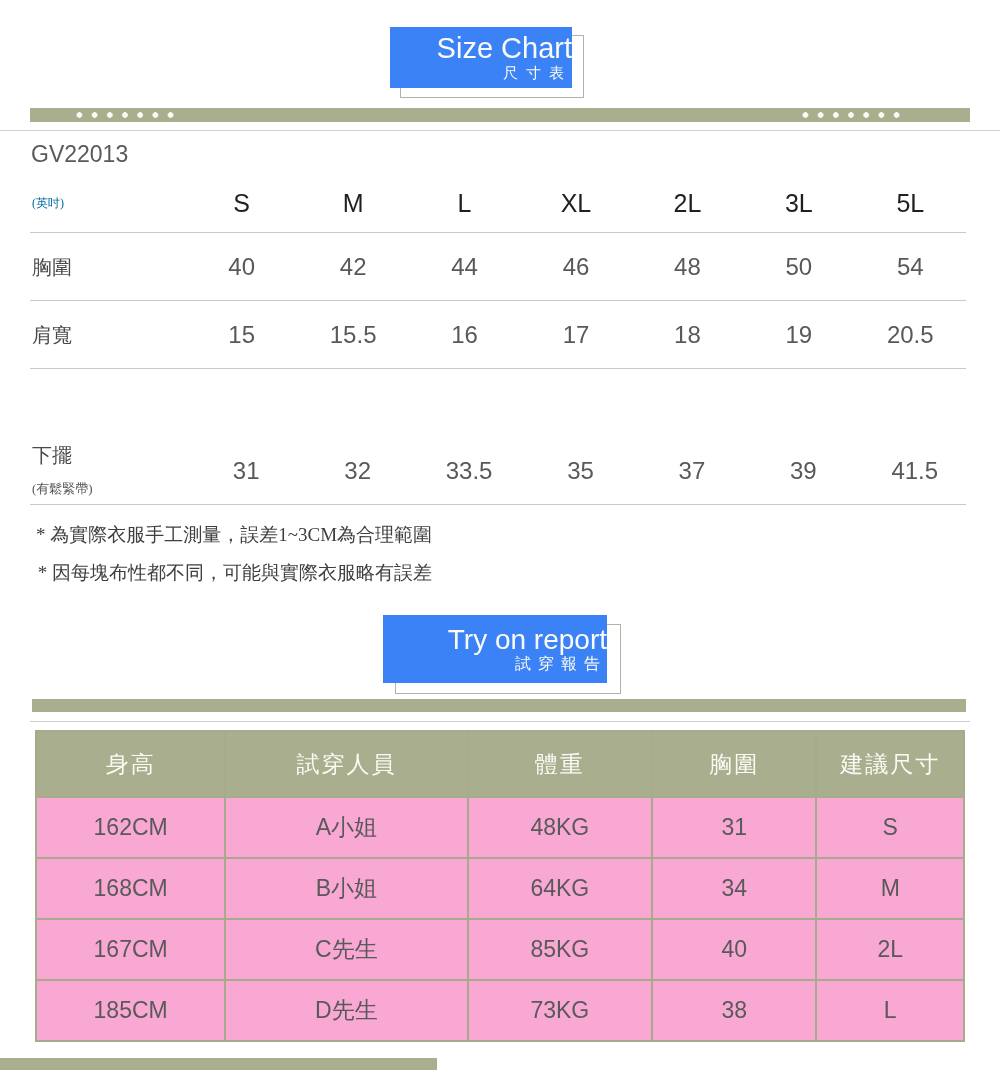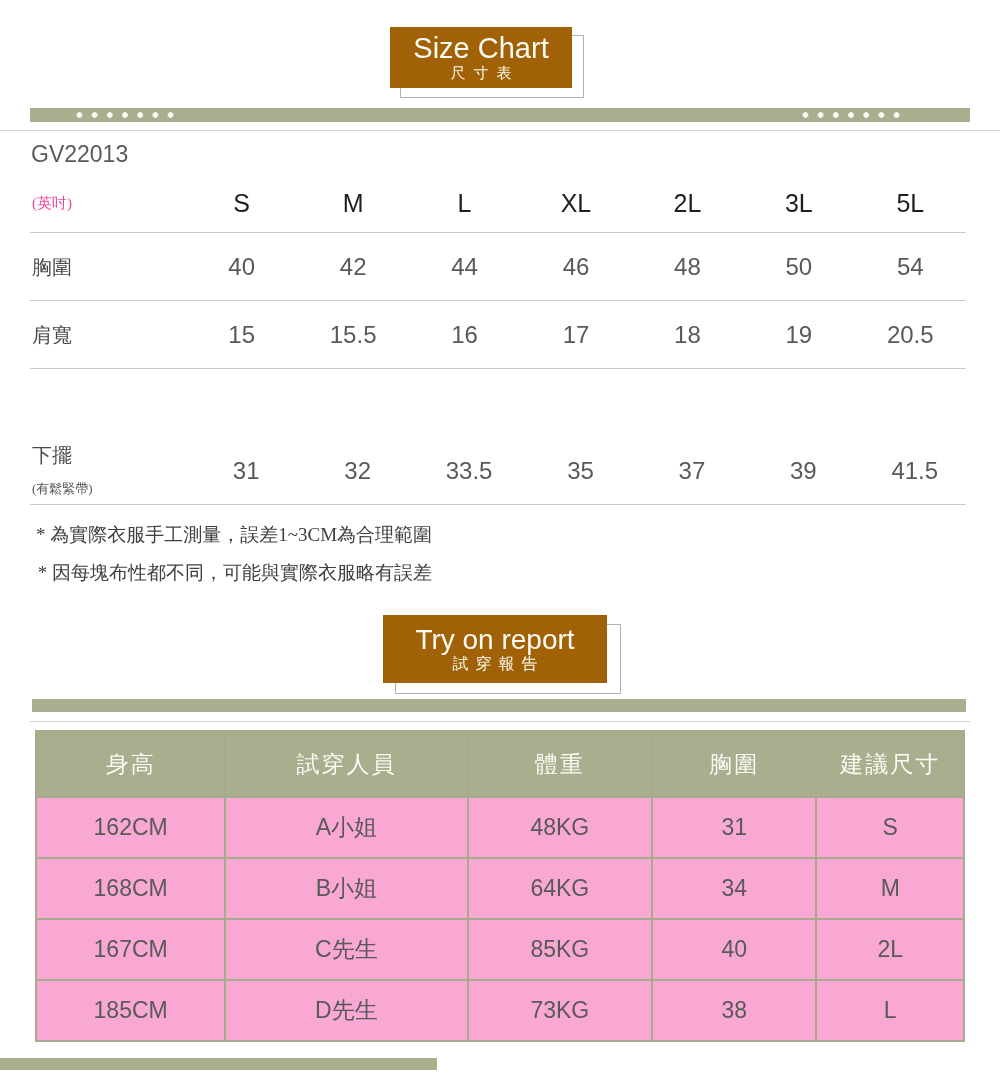--- a/index.html
+++ b/index.html
@@ -3,22 +3,22 @@
 <meta charset="utf-8">
 <style>
   html,body{margin:0;padding:0;background:#fff;}
   .page{position:relative;width:1000px;height:1081px;background:#fff;overflow:hidden;
         font-family:"Liberation Sans","DejaVu Sans",sans-serif;}
   .kai{font-family:"Liberation Serif","DejaVu Serif",serif;}
 
   
   .hdr{position:absolute;}
   .hdr .shadow{position:absolute;background:#fff;border:1px solid #b3b3a6;}
-  .hdr .green{position:absolute;background:#a16207;z-index:1;display:flex;flex-direction:column;
-              align-items:center;justify-content:center;}
+  .hdr .green{position:absolute;background:#3b82f6;z-index:1;display:flex;flex-direction:column;
+              align-items:flex-end;justify-content:center;}
   .hdr .t-en{color:#fbfbf4;line-height:1.05;}
   .hdr .t-zh{color:#fbfbf4;line-height:1.2;}
 
   #hdr1{left:390px;top:27px;width:192px;height:70px;}
   #hdr1 .shadow{left:10px;top:8px;width:182px;height:61px;}
   #hdr1 .green{left:0;top:0;width:182px;height:61px;}
   #hdr1 .t-en{font-size:29px;}
   #hdr1 .t-zh{font-size:15px;letter-spacing:8px;padding-left:8px;}
 
   #hdr2{left:383px;top:615px;width:236px;height:77px;}
@@ -44,21 +44,21 @@
   
   #product-code{position:absolute;left:31px;top:141px;font-size:23px;color:#595959;}
 
   
   .sizegrid{position:absolute;left:30px;width:936px;display:grid;
             grid-template-columns:156px repeat(7,1fr);align-items:center;
             border-bottom:1px solid #c9c9c9;}
   #srow-head{top:175px;height:57px;border-bottom:1px solid #c9c9c9;}
   .srow{height:67px;}
   #srow-0{top:233px;} #srow-1{top:301px;} #srow-2{top:369px;} #srow-3{top:437px;gap:9px;}
-  .unit{font-size:15px;color:#ec4899;padding-left:2px;}
+  .unit{font-size:12px;color:#0369a1;padding-left:2px;}
   .szh{font-size:25px;color:#1f1f1f;text-align:center;font-weight:500;}
   .rlabel{font-size:20px;color:#4a4a4a;padding-left:2px;line-height:1.1;}
   .rsub{font-size:13px;color:#555;display:block;margin-top:16px;}
   .val{font-size:24px;color:#595959;text-align:center;}
 
   
   #notes{position:absolute;left:36px;top:516px;font-size:19px;color:#3f3f3f;line-height:38px;text-align:right;}
   .note-line{white-space:pre;}
 
   

